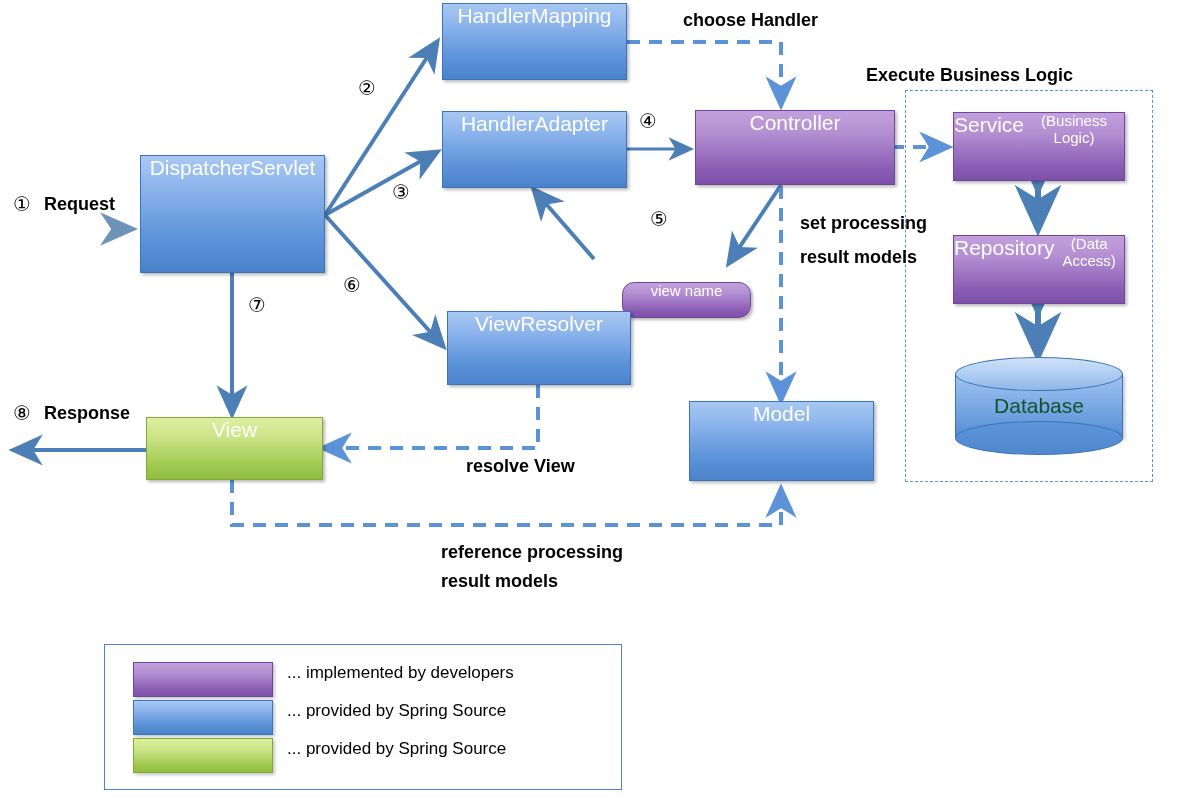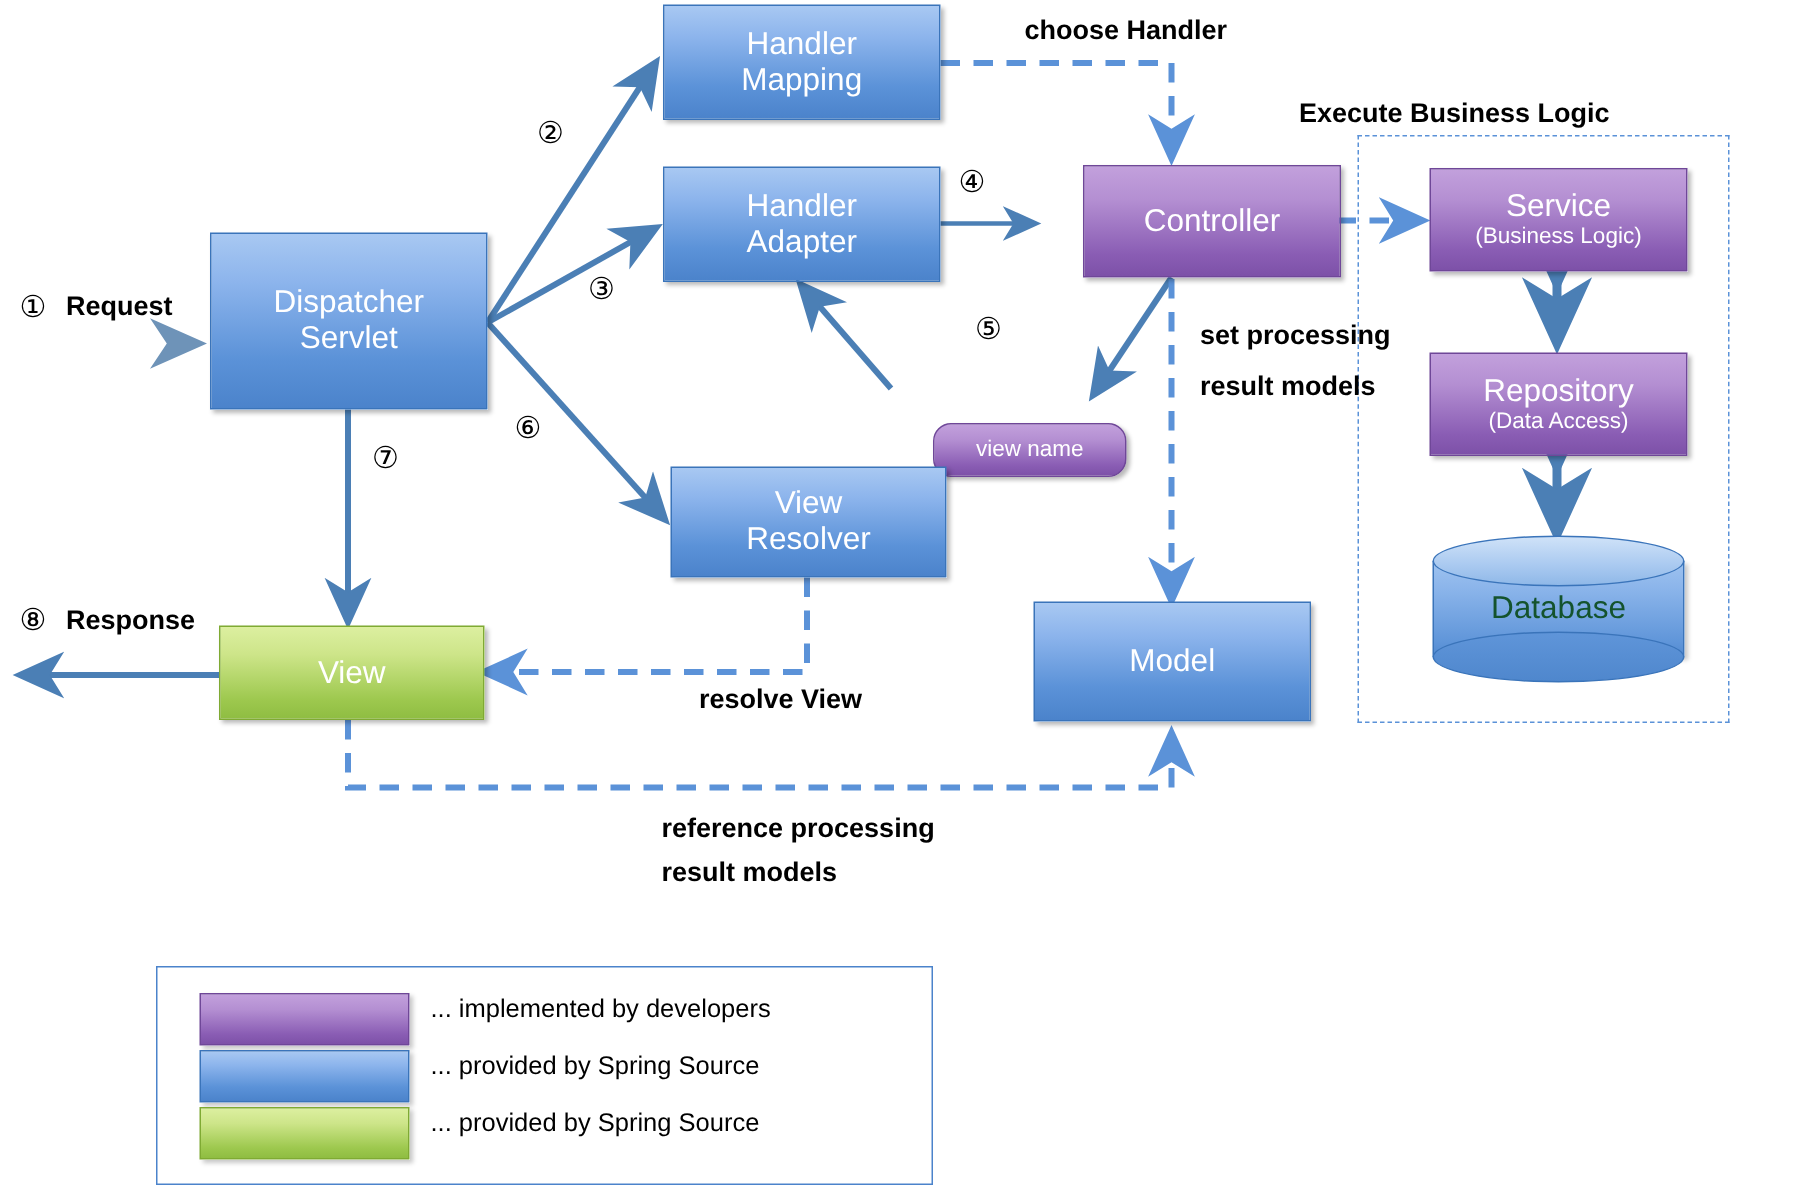--- a/index.html
+++ b/index.html
@@ -25,22 +25,22 @@
     width: 1196px;
     height: 798px;
     pointer-events: none;
   }
 
   
   .node {
     position: absolute;
     box-sizing: border-box;
     display: flex;
-    flex-direction: column;
-    align-items: center;
+    flex-direction: row;
+    align-items: flex-start;
     justify-content: center;
     text-align: center;
     color: #ffffff;
     line-height: 1.12;
     box-shadow: 2px 2px 3px rgba(0,0,0,0.28);
   }
   .node .t1 { display: block; }
   .node .t2 { display: block; }
 
   .blue {
@@ -267,21 +267,21 @@
   <div class="node blue" style="left:442px; top:3px; width:185px; height:77px;">
     <span class="t1">Handler</span>
     <span class="t2">Mapping</span>
   </div>
 
   <div class="node blue" style="left:442px; top:111px; width:185px; height:77px;">
     <span class="t1">Handler</span>
     <span class="t2">Adapter</span>
   </div>
 
-  <div class="node purple" style="left:722px; top:110px; width:172px; height:75px;">
+  <div class="node purple" style="left:695px; top:110px; width:200px; height:75px;">
     <span class="t1">Controller</span>
   </div>
 
   <div class="node blue" style="left:140px; top:155px; width:185px; height:118px;">
     <span class="t1">Dispatcher</span>
     <span class="t2">Servlet</span>
   </div>
 
   <div class="node purple pill" style="left:622px; top:238px; width:129px; height:36px;margin-top:44px;">
     <span class="t1">view name</span>

